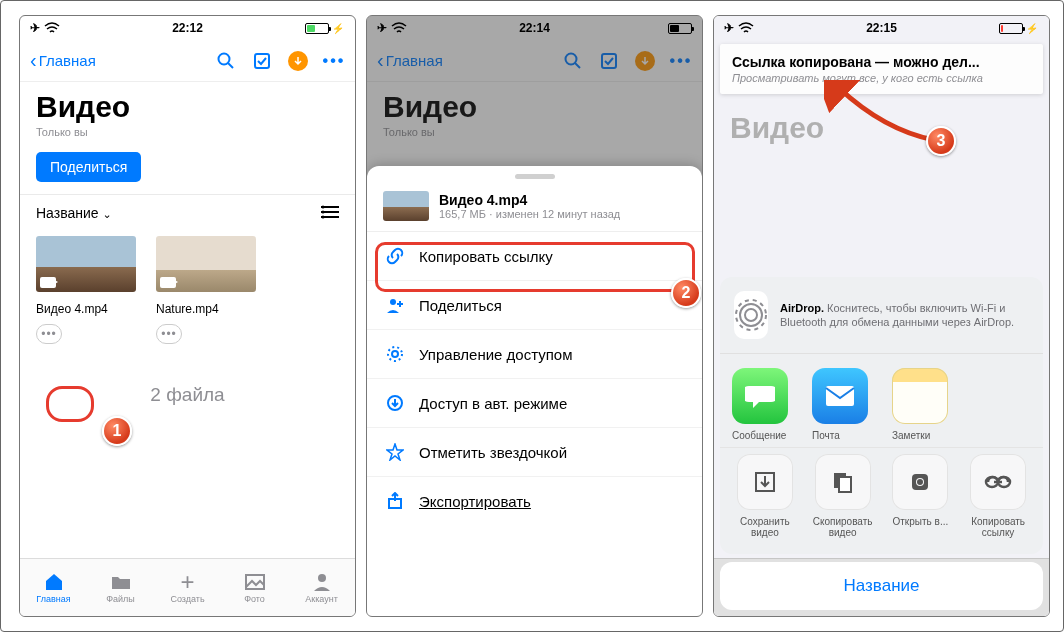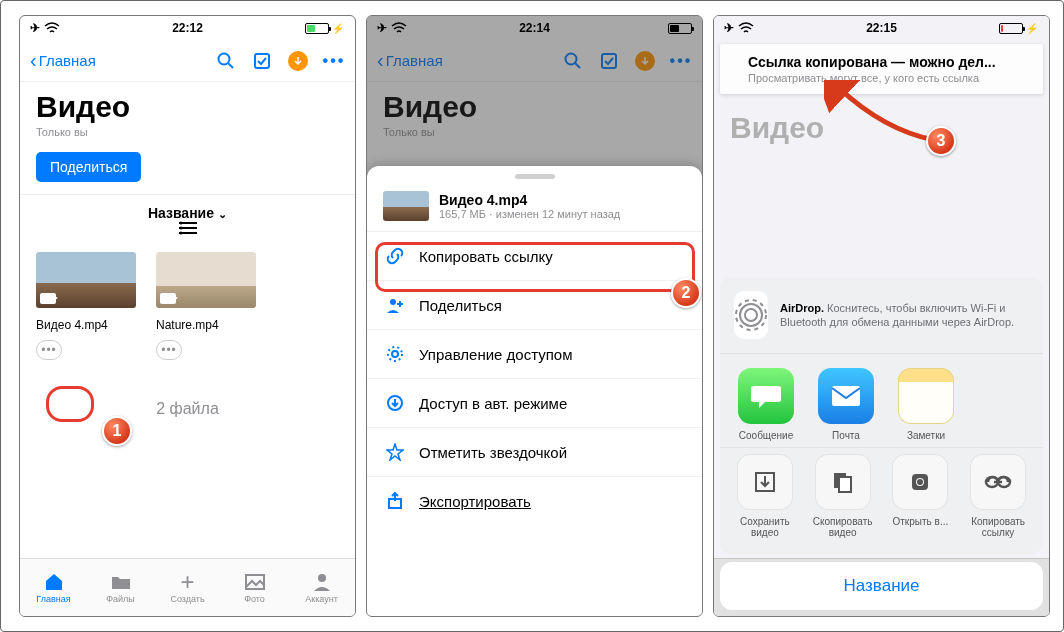--- a/index.html
+++ b/index.html
@@ -24,33 +24,33 @@
   .back { color: #007aff; font-size: 15px; display: flex; align-items: center; gap: 2px; }
   .back .chev { font-size: 20px; }
   .navicons { display: flex; align-items: center; gap: 14px; }
   .navicons .ic { width: 22px; height: 22px; display: flex; align-items: center; justify-content: center; }
   .dlcircle { width: 20px; height: 20px; border-radius: 50%; background: #ff9500; display: flex; align-items: center; justify-content: center; }
   
   .pagetitle { font-size: 30px; font-weight: 700; padding: 8px 16px 0; color: #000; }
   .subtitle { font-size: 11px; color: #8e8e93; padding: 2px 16px 8px; }
   .sharebtn { margin: 6px 16px 12px; background: #007aff; color: #fff; border: none; border-radius: 5px; padding: 7px 14px; font-size: 14px; font-weight: 500; }
   .divider { height: 1px; background: #eaeaea; }
-  .sortrow { display: flex; align-items: center; justify-content: space-between; padding: 10px 16px; font-size: 14px; font-weight: 700; flex-direction: column; }
+  .sortrow { display: flex; align-items: flex-start; justify-content: space-between; padding: 10px 16px; font-size: 14px; font-weight: 400; }
   .sortrow .caret { font-size: 11px; }
   
   .grid { display: flex; gap: 20px; padding: 4px 16px; }
   .tile { width: 100px; }
   .thumb { width: 100px; height: 56px; border-radius: 3px; position: relative; overflow: hidden; }
   .thumb1 { background: linear-gradient(180deg,#a9c3d6 0%,#a9c3d6 55%,#8a6b4f 55%,#5a402d 100%); }
   .thumb2 { background: linear-gradient(180deg,#e6dccf 0%,#e6dccf 60%,#bda98a 60%,#9a886b 100%); }
   .camicon { position: absolute; left: 4px; bottom: 4px; width: 16px; height: 11px; background: #fff; border-radius: 2px; }
   .camicon::after { content:""; position: absolute; right:-5px; top:2px; border:3px solid transparent; border-left:5px solid #fff; }
   .fname { font-size: 12px; margin-top: 10px; color: #000; }
   .dots { margin-top: 8px; width: 26px; height: 20px; border: 1px solid #ccc; border-radius: 10px; display: flex; align-items: center; justify-content: center; color: #8e8e93; font-size: 12px; letter-spacing: 1px; background: #fff; }
-  .count { text-align: center; color: #8e8e93; font-size: 16px; margin-top: 36px; }
+  .count { text-align: center; color: #8e8e93; font-size: 19px; margin-top: 36px; }
   
   .tabbar { position: absolute; bottom: 0; left: 0; right: 0; height: 58px; border-top: 1px solid #dcdcdc; display: flex; background: #fafafa; }
   .tabbar.dim { filter: saturate(0.5) brightness(0.9); }
   .tab { flex: 1; display: flex; flex-direction: column; align-items: center; justify-content: center; gap: 2px; font-size: 9px; color: #8e8e93; }
   .tab.active { color: #007aff; }
   .tab .ticon { width: 22px; height: 20px; display:flex; align-items:center; justify-content:center; }
   
   .dimlayer { position: absolute; inset: 0; background: rgba(0,0,0,0.34); }
   
   .sheet { position: absolute; left: 0; right: 0; bottom: 0; background: #fff; border-radius: 12px 12px 0 0; box-shadow: 0 -2px 12px rgba(0,0,0,0.2); padding-bottom: 6px; }
@@ -58,31 +58,31 @@
   .sheethdr { display: flex; align-items: center; gap: 10px; padding: 6px 16px 10px; }
   .sheetthumb { width: 46px; height: 30px; border-radius: 3px; background: linear-gradient(180deg,#a9c3d6 0%,#a9c3d6 55%,#8a6b4f 55%,#5a402d 100%); }
   .sheettitle { font-size: 14px; font-weight: 600; }
   .sheetmeta { font-size: 11px; color: #8e8e93; }
   .menu { border-top: 1px solid #eee; }
   .menuitem { display: flex; align-items: center; gap: 14px; padding: 14px 18px; font-size: 15px; color: #000; border-bottom: 1px solid #f1f1f1; }
   .menuitem .mi { width: 20px; height: 20px; display:flex; align-items:center; justify-content:center; color:#007aff; }
   .menuitem:last-child { border-bottom: none; text-decoration: underline; }
   .hl { position: absolute; border: 3px solid #e63b2e; border-radius: 10px; pointer-events: none; }
   
-  .toast { margin: 4px 6px; background: #fdfdfd; border-radius: 2px; padding: 10px 28px; box-shadow: 0 1px 4px rgba(0,0,0,0.15); position: relative; z-index: 3; }
+  .toast { margin: 4px 6px; background: #fdfdfd; border-radius: 2px; padding: 10px 12px; box-shadow: 0 1px 4px rgba(0,0,0,0.15); position: relative; z-index: 3; }
   .toast .tt { font-size: 14px; font-weight: 700; }
-  .toast .ts { font-size: 11px; color: #8e8e93; margin-top: 2px; }
+  .toast .ts { font-size: 11px; color: #8e8e93; margin-top: 2px; font-style: italic; }
   .sharewrap { position: absolute; left: 6px; right: 6px; bottom: 6px; z-index: 3; }
   .sgroup { background: #eef0f2; border-radius: 12px; overflow: hidden; }
   .airdrop { display: flex; align-items: center; gap: 12px; padding: 14px; border-bottom: 1px solid #e0e0e0; }
   .adicon { width: 48px; height: 48px; border-radius: 10px; background: #fff; display:flex; align-items:center; justify-content:center; }
   .adtext { font-size: 11px; color: #6e6e73; line-height: 1.3; }
   .adtext b { color: #000; font-weight: 600; }
   .hicons { display: flex; gap: 12px; padding: 14px 12px 6px; overflow: hidden; }
-  .appic { display: flex; flex-direction: column; align-items: center; gap: 6px; width: 68px; }
+  .appic { display: flex; flex-direction: column; align-items: flex-start; gap: 6px; width: 68px; }
   .appic .sq { width: 56px; height: 56px; border-radius: 13px; display:flex; align-items:center; justify-content:center; }
   .appic .albl { font-size: 10px; color: #555; text-align: center; white-space: nowrap; }
   .sq.msg { background: linear-gradient(180deg,#7ef67a,#23c43e); }
   .sq.mail { background: linear-gradient(180deg,#3fc6ff,#1a7fe6); }
   .sq.rem { background: #fff; box-shadow: inset 0 0 0 1px #e0e0e0; }
   .sq.notes { background: linear-gradient(180deg,#ffe08a 0 25%,#fffef8 25%); box-shadow: inset 0 0 0 1px #e6d48a; }
   .actions { display: flex; gap: 12px; padding: 6px 12px 16px; border-top: 1px solid #e4e4e4; }
   .actic { display: flex; flex-direction: column; align-items: center; gap: 6px; width: 68px; }
   .actic .asq { width: 56px; height: 56px; border-radius: 13px; background: #f7f7f8; box-shadow: inset 0 0 0 1px #e3e3e3; display:flex; align-items:center; justify-content:center; color:#555; }
   .actic .albl { font-size: 10px; color: #555; text-align: center; line-height: 1.1; }

